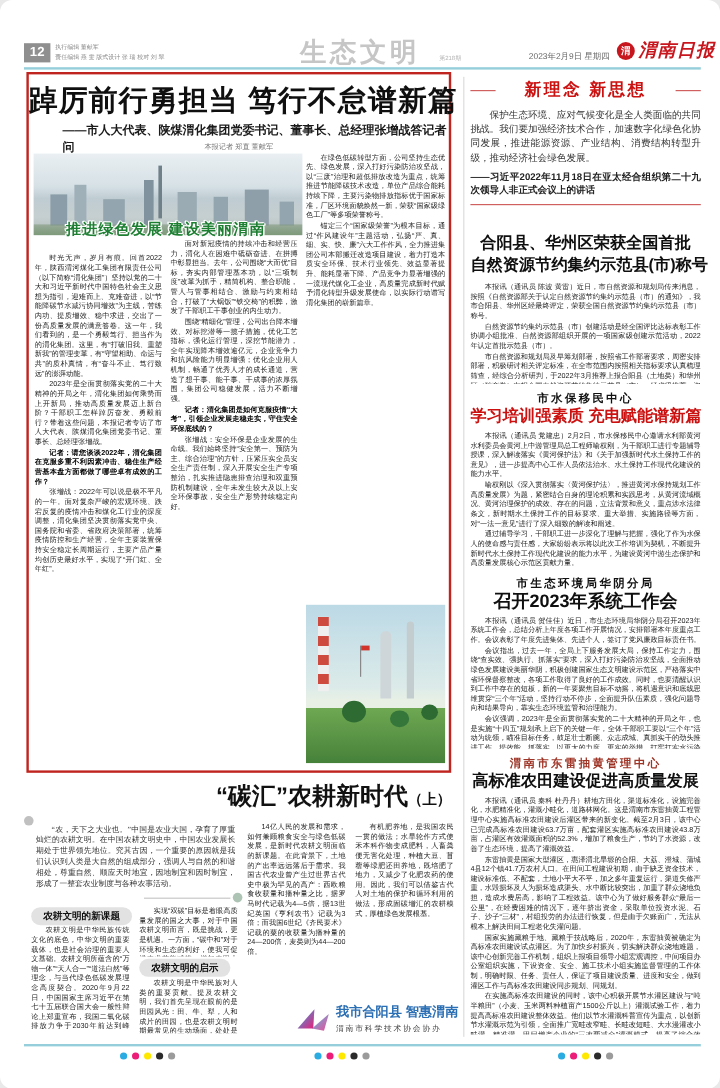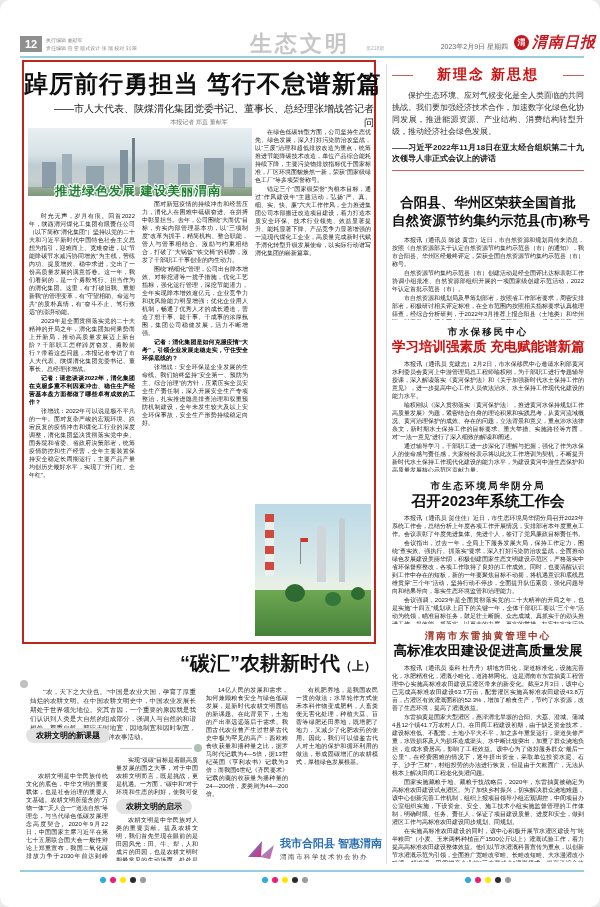--- a/index.html
+++ b/index.html
@@ -18,21 +18,21 @@
   .logo-emblem{width:15px;height:15px;border-radius:50%;background:var(--logo-red,#c8161e);
                color:#fff;font-size:8px;line-height:15px;text-align:center;font-weight:bold;}
   .logo-name{font-family:"Liberation Serif",serif;font-style:italic;font-weight:bold;
              font-size:15px;color:var(--logo-red,#c8161e);letter-spacing:1px;}
   .teal-rule{left:20px;top:56px;width:564px;height:2px;background:var(--teal-rule,#96cfdb);}
   
   .main-box{left:22px;top:60px;width:354px;height:584px;border:2.5px solid var(--accent-red,#c0241e);
             box-sizing:border-box;background:#fff;}
   .main-headline{left:0;right:0;top:6px;text-align:center;font-size:24px;font-weight:800;
                  color:#0f0f0f;letter-spacing:1px;white-space:nowrap;}
-  .main-subtitle{left:0;right:0;top:40px;text-align:right;font-size:10px;font-weight:normal;color:#1a1a1a;padding-left:28px;}
+  .main-subtitle{left:0;right:0;top:40px;text-align:left;font-size:10px;font-weight:bold;color:#1a1a1a;padding-left:28px;}
   .main-byline{left:0;right:0;top:56px;text-align:center;font-size:6px;color:#777;}
   
   .photo1{left:4px;top:66px;width:224px;height:68px;overflow:hidden;
           background:linear-gradient(180deg,#e9eff2 0%,#d6e1e6 40%,#bfccd2 55%,#c6cfd0 78%,#aebbb4 100%);}
   .photo1 .bld{position:absolute;bottom:8px;background:#93a5ae;}
   .photo1 .b1{left:14px;width:14px;height:26px;background:#8b9da8;}
   .photo1 .b2{left:34px;width:10px;height:34px;background:#9fb0b8;}
   .photo1 .b3{left:58px;width:18px;height:22px;}
   .photo1 .b4{left:92px;width:8px;height:38px;background:#7f929e;}
   .photo1 .b5{left:120px;width:16px;height:28px;background:#9aabb3;}
@@ -72,21 +72,21 @@
   .carbon-headline .suffix{font-size:12px;font-weight:bold;}
   .lead-box{left:26px;top:684px;width:174px;height:66px;padding:3px 4px;box-sizing:border-box;
             font-family:"Liberation Serif",serif;font-size:6.5px;line-height:9px;color:#333;
             text-align:justify;text-indent:2em;overflow:hidden;}
   .lead-dot{width:8px;height:8px;border-radius:50%;background:#c0c0c0;}
   .ld1{left:20px;top:680px;}
   .ld2{left:194px;top:744px;background:#adc3b4;}
   .lead-line{left:120px;top:748px;width:72px;height:1px;background:#c7c7c7;}
   .subhead-pill{background:#e2e2e2;border-radius:8px;padding:2px 10px;font-size:8px;font-weight:bold;
                 color:#111;white-space:nowrap;display:inline-block;}
-  .sh1{left:26px;top:728px;}
+  .sh1{left:26px;top:756px;}
   .sh2{left:116px;top:799px;}
   .c-col1{left:26px;top:772px;width:82px;height:88px;}
   .c-col2a{left:116px;top:756px;width:82px;height:41px;}
   .c-col2b{left:116px;top:816px;width:82px;height:45px;}
   .c-col3{left:206px;top:686px;width:82px;height:136px;}
   .c-col4{left:296px;top:686px;width:82px;height:136px;}
   
   .sci-logo{left:246px;top:828px;width:138px;height:42px;display:flex;align-items:center;gap:4px;}
   .sci-text .t{font-size:11px;font-weight:800;color:#2b6fb4;white-space:nowrap;}
   .sci-text .s{font-size:6.5px;color:#444;letter-spacing:1.5px;white-space:nowrap;margin-top:2px;}

